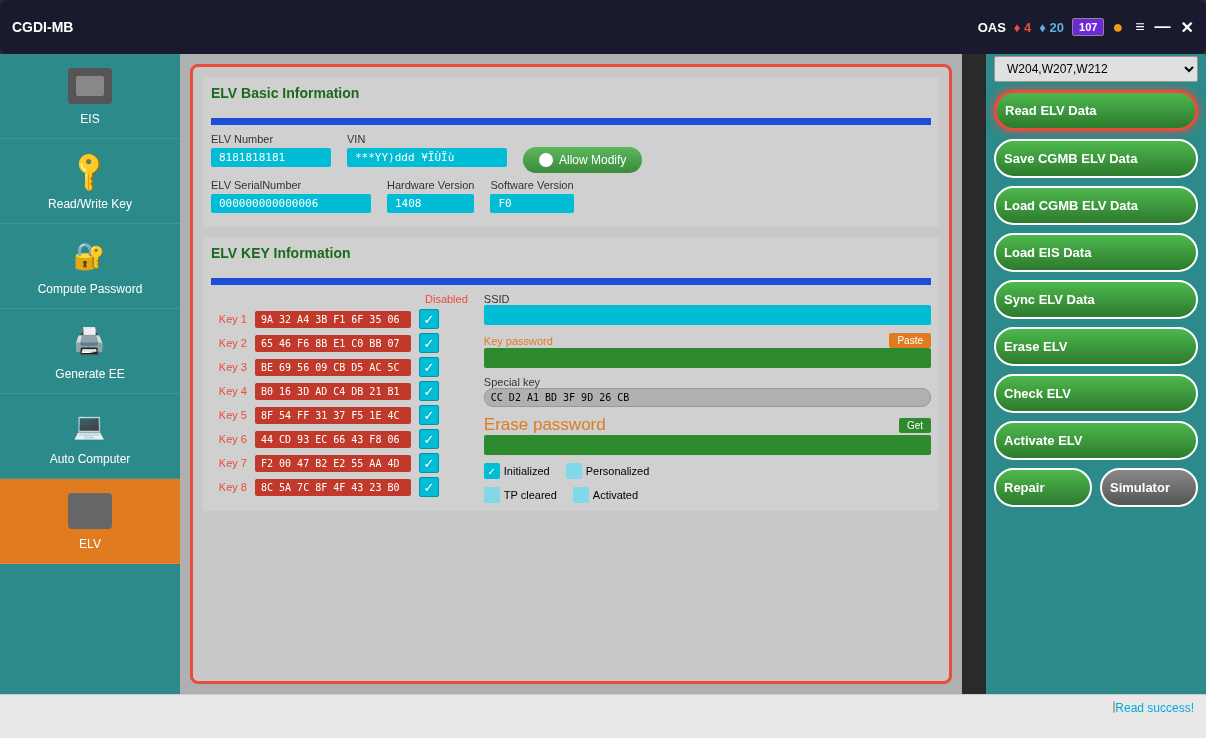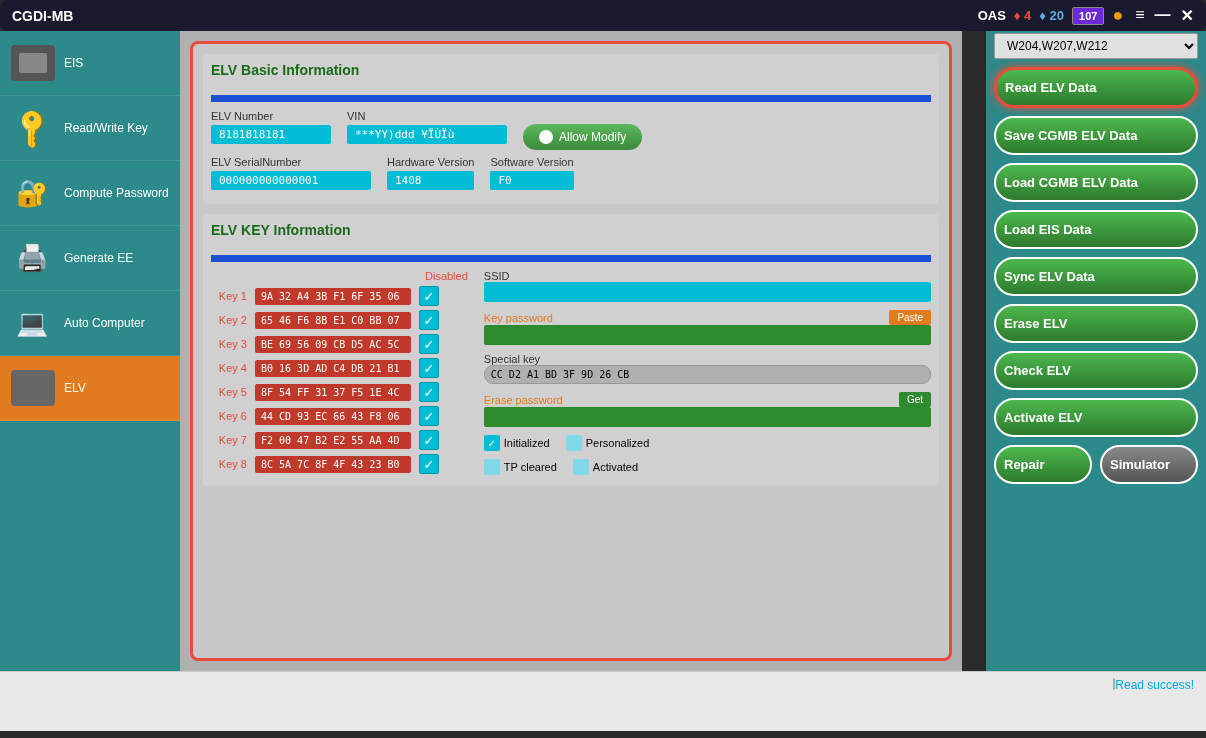--- a/index.html
+++ b/index.html
@@ -6,21 +6,21 @@
     body {
       width: 1206px;
       height: 738px;
       background: #2a2a2a;
       font-family: Arial, sans-serif;
       overflow: hidden;
     }
     
     .title-bar {
       background: #1a1a2e;
-      height: 31px;
+      height: 54px;
       display: flex;
       align-items: center;
       padding: 0 12px;
       color: #fff;
       font-size: 14px;
       font-weight: bold;
       border-radius: 7px;
     }
     .title-bar .app-name { flex: 1; }
     .title-bar .oas-area {
@@ -53,20 +53,21 @@
     }
     
     .sidebar {
       width: 180px;
       background: #2d8a8a;
       display: flex;
       flex-direction: column;
     }
     .sidebar-item {
       display: flex;
+      flex-direction: column;
       align-items: center;
       padding: 12px 8px;
       cursor: pointer;
       border-bottom: 1px solid rgba(255,255,255,0.1);
       color: #fff;
       font-size: 12px;
       gap: 6px;
     }
     .sidebar-item.active {
       background: #e07b20;
@@ -268,21 +269,21 @@
       font-size: 10px;
       font-family: monospace;
       border: 1px solid #999;
       border-radius: 9px;
     }
     .erase-row {
       display: flex;
       align-items: center;
       gap: 6px;
     }
-    .erase-label { color: #e07b20; font-size: 11px; flex: 1; }
+    .erase-label { color: #e07b20; font-size: 17px; flex: 1; }
     .get-btn {
       background: #2d8a2d;
       color: #fff;
       border: none;
       padding: 2px 8px;
       font-size: 10px;
       cursor: pointer;
       border-radius: 2px;
     }
     
@@ -454,21 +455,21 @@
             <div class="field-value wide">***YY)ddd ¥ÏÙÏù</div>
           </div>
           <button class="allow-modify-btn">
             <div class="toggle-dot"></div>
             <span>Allow Modify</span>
           </button>
         </div>
         <div class="field-row">
           <div class="field-group">
             <span class="field-label">ELV SerialNumber</span>
-            <div class="field-value wide">000000000000001</div>
+            <div class="field-value wide">000000000000006</div>
           </div>
           <div class="field-group">
             <span class="field-label">Hardware Version</span>
             <div class="field-value short">1408</div>
           </div>
           <div class="field-group">
             <span class="field-label">Software Version</span>
             <div class="field-value short">F0</div>
           </div>
         </div>

